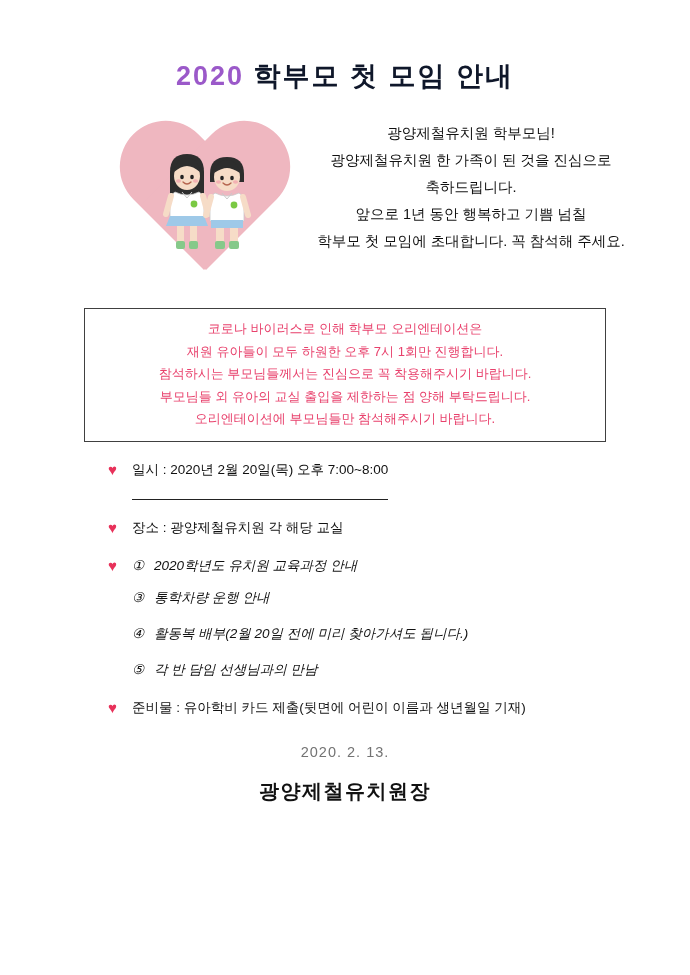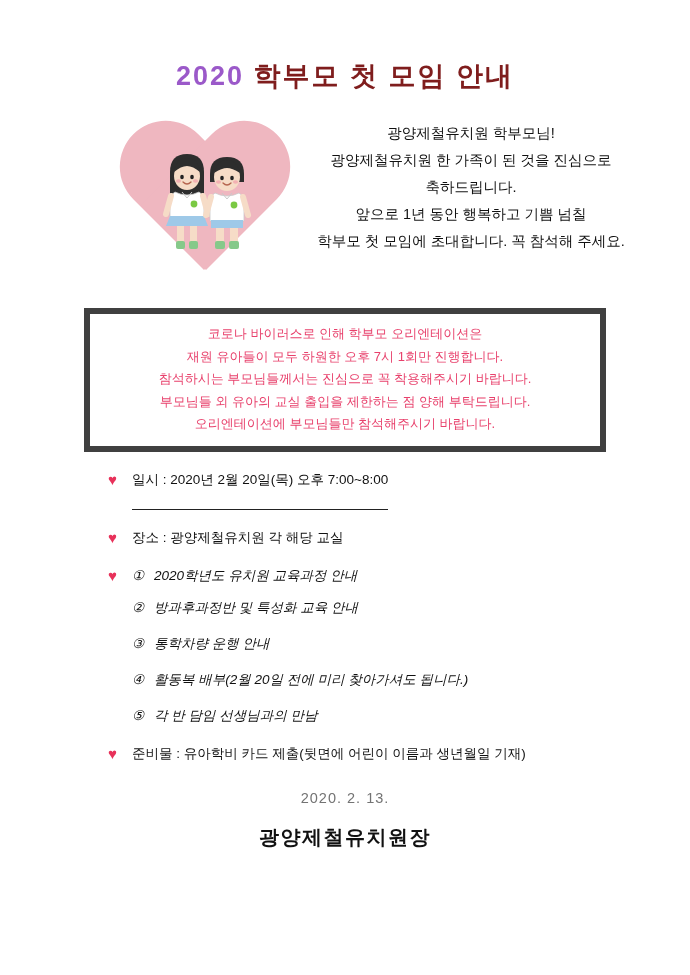--- a/index.html
+++ b/index.html
@@ -28,21 +28,21 @@
     text-align: center;
     margin-top: 58px;
     font-size: 27px;
     font-weight: bold;
     letter-spacing: 2px;
   }
   .title .year {
     color: #9b59c9;
   }
   .title .rest {
-    color: #7f1d1d;
+    color: #0f172a;
   }
 
   
   .top-block {
     position: relative;
     margin-top: 22px;
     height: 180px;
   }
   .heart-wrap {
     position: absolute;
@@ -96,21 +96,21 @@
     line-height: 27px;
     color: #111;
   }
   .greeting div {
     white-space: nowrap;
   }
 
   
   .notice-box {
     margin: 12px 84px 0 84px;
-    border: 6px solid #404040;
+    border: 1px solid #404040;
     padding: 9px 6px 10px 6px;
     text-align: center;
     font-size: 13px;
     line-height: 22.5px;
     color: #e8416c;
     background: #ffffff;
   }
   .notice-box div {
     white-space: nowrap;
   }
@@ -288,23 +288,20 @@
           <li>
             <span class="sub-num">①</span><span>2020학년도 유치원 교육과정 안내</span>
           </li>
         </ul>
       </div>
     </div>
 
     <div style="margin-left:24px;">
       <ul class="sub-list" style="margin-top:-6px;">
         <li>
-          <span class="sub-num">②</span><span>방과후과정반 및 특성화 교육 안내</span>
-        </li>
-        <li>
           <span class="sub-num">③</span><span>통학차량 운행 안내</span>
         </li>
         <li>
           <span class="sub-num">④</span><span>활동복 배부(2월 20일 전에 미리 찾아가셔도 됩니다.)</span>
         </li>
         <li>
           <span class="sub-num">⑤</span><span>각 반 담임 선생님과의 만남</span>
         </li>
       </ul>
     </div>

